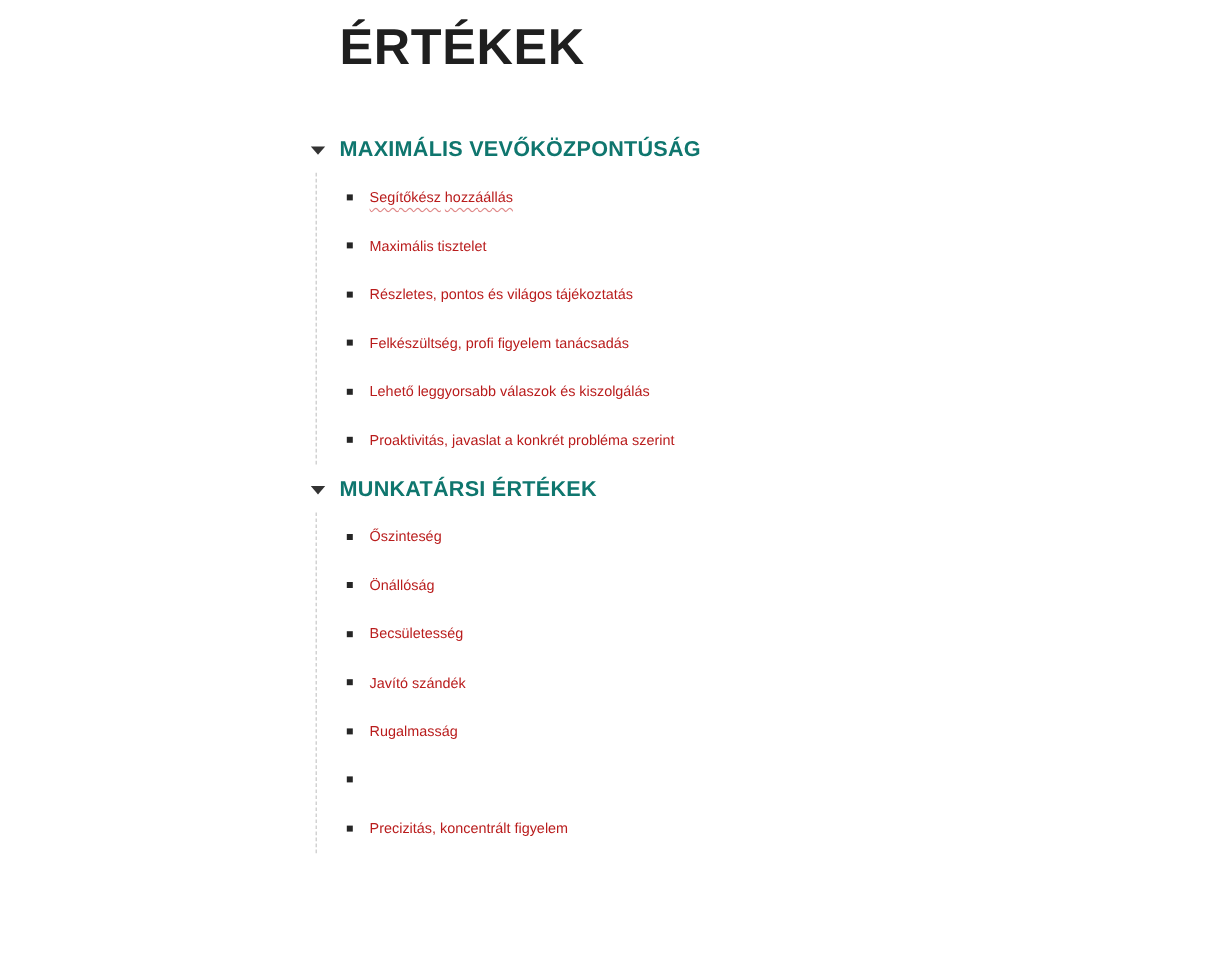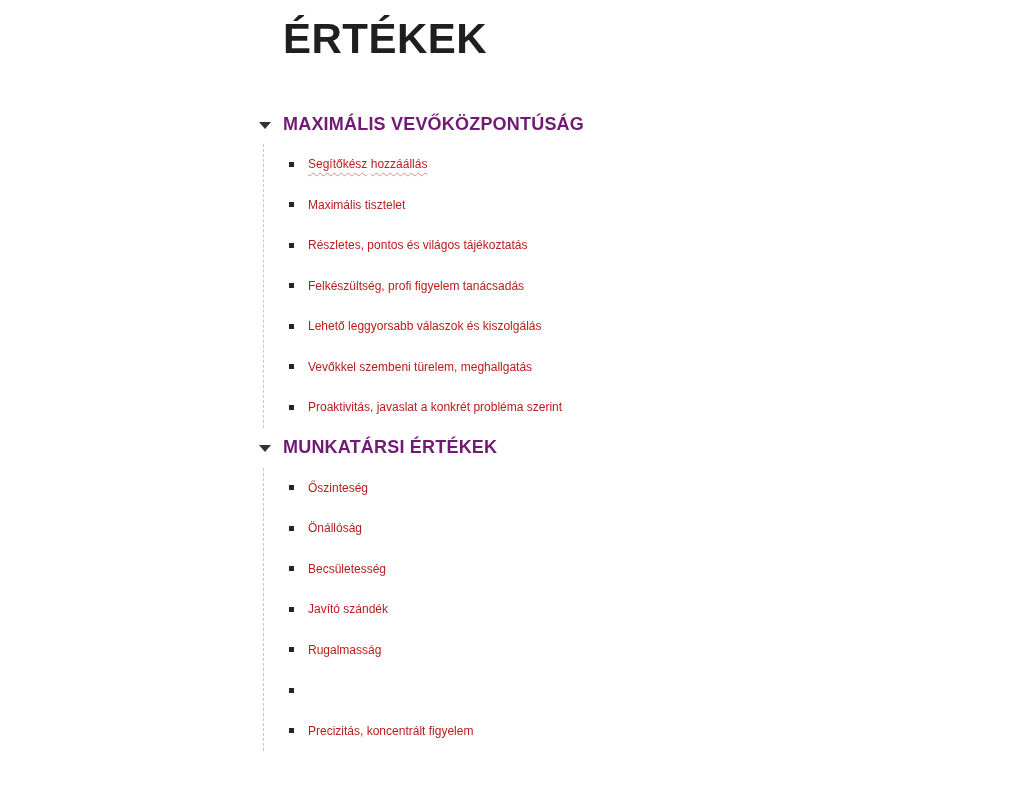--- a/index.html
+++ b/index.html
@@ -45,21 +45,21 @@
     width: 0;
     height: 0;
     border-left: 6px solid transparent;
     border-right: 6px solid transparent;
     border-top: 7px solid #333333;
     margin-top: 2px;
   }
   .heading-text {
     font-size: 18px;
     font-weight: 700;
-    color: #701a75;
+    color: #0f766e;
     letter-spacing: 0.2px;
     white-space: nowrap;
   }
   .items {
     margin-left: 4px;              
     border-left: 1px dashed #c7c7c7;
   }
   .item {
     display: flex;
     align-items: center;
@@ -116,24 +116,20 @@
           <div class="item">
             <span class="bullet"></span>
             <span class="item-text">Felkészültség, profi figyelem tanácsadás</span>
           </div>
           <div class="item">
             <span class="bullet"></span>
             <span class="item-text">Lehető leggyorsabb válaszok és kiszolgálás</span>
           </div>
           <div class="item">
             <span class="bullet"></span>
-            <span class="item-text">Vevőkkel szembeni türelem, meghallgatás</span>
-          </div>
-          <div class="item">
-            <span class="bullet"></span>
             <span class="item-text">Proaktivitás, javaslat a konkrét probléma szerint</span>
           </div>
         </div>
         <div class="section-header">
           <span class="chevron-cell">
             <span class="chevron"></span>
           </span>
           <span class="heading-text">MUNKATÁRSI ÉRTÉKEK</span>
         </div>
         <div class="items">

